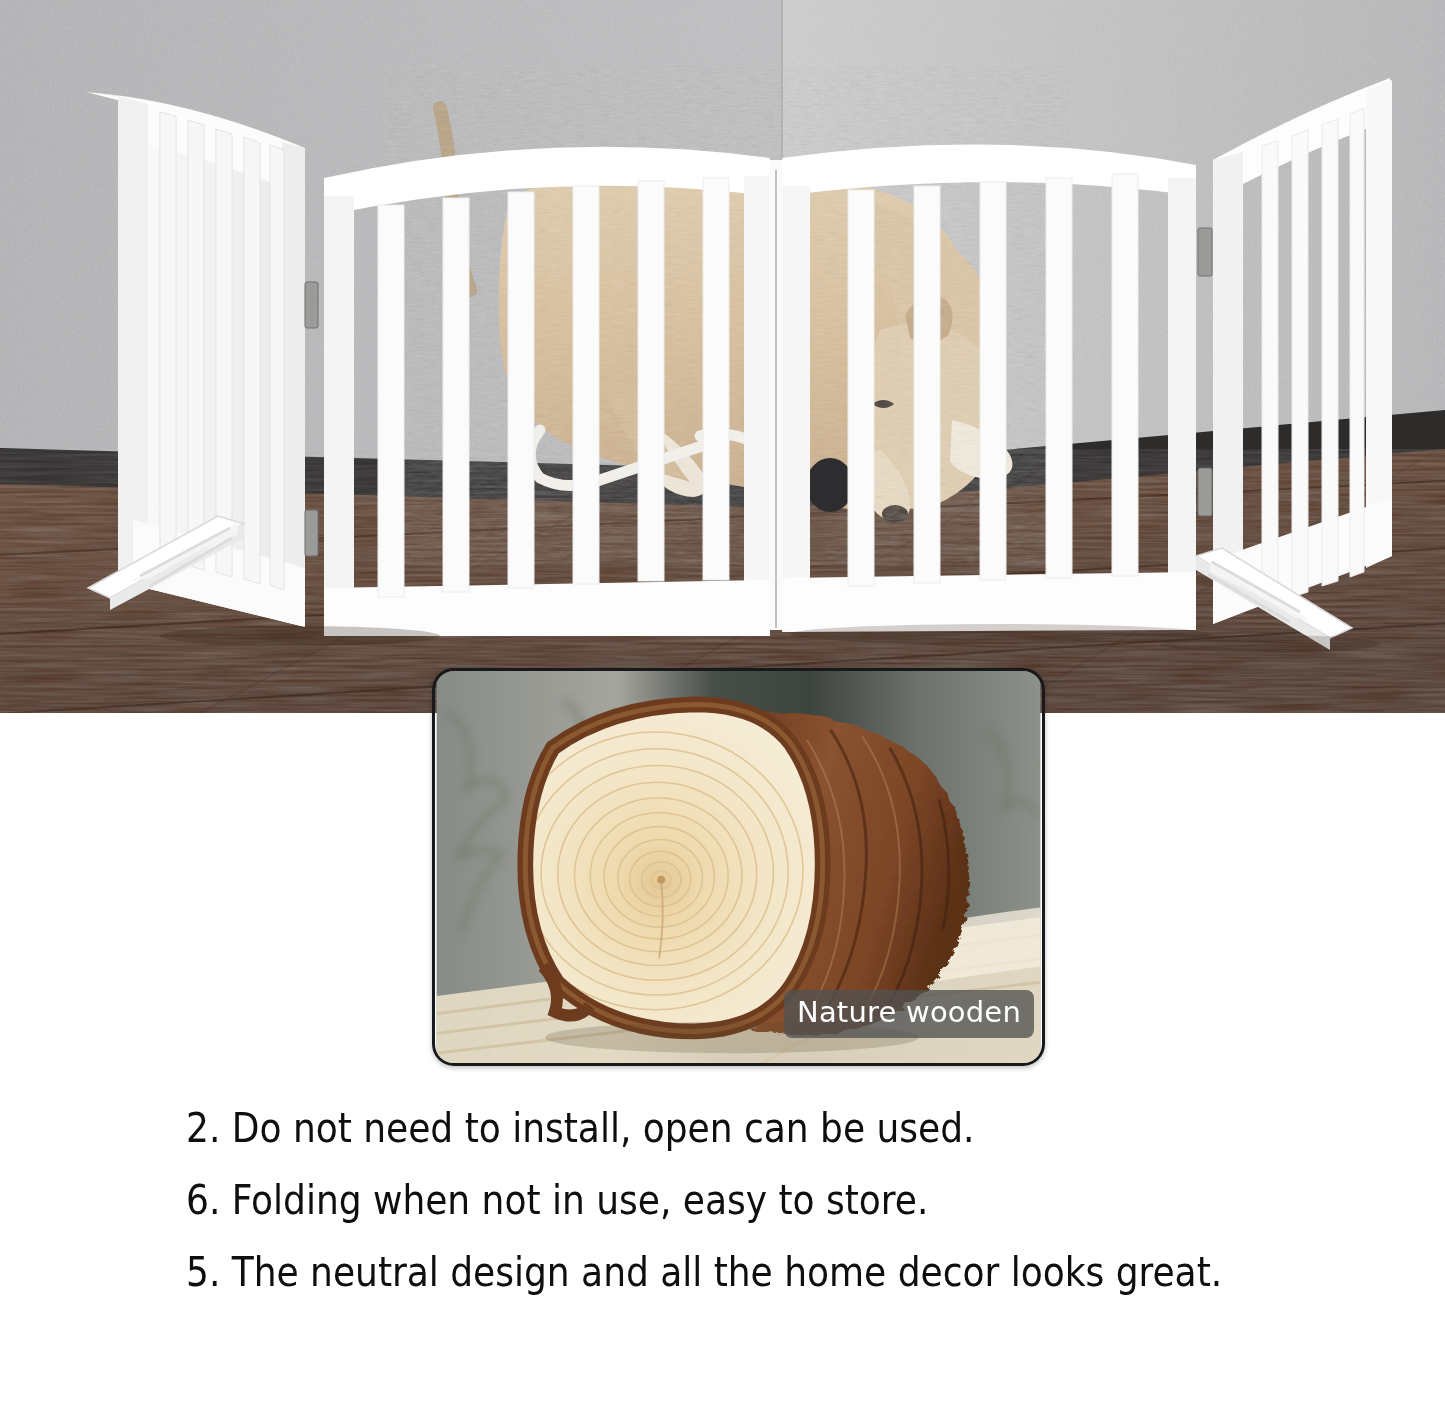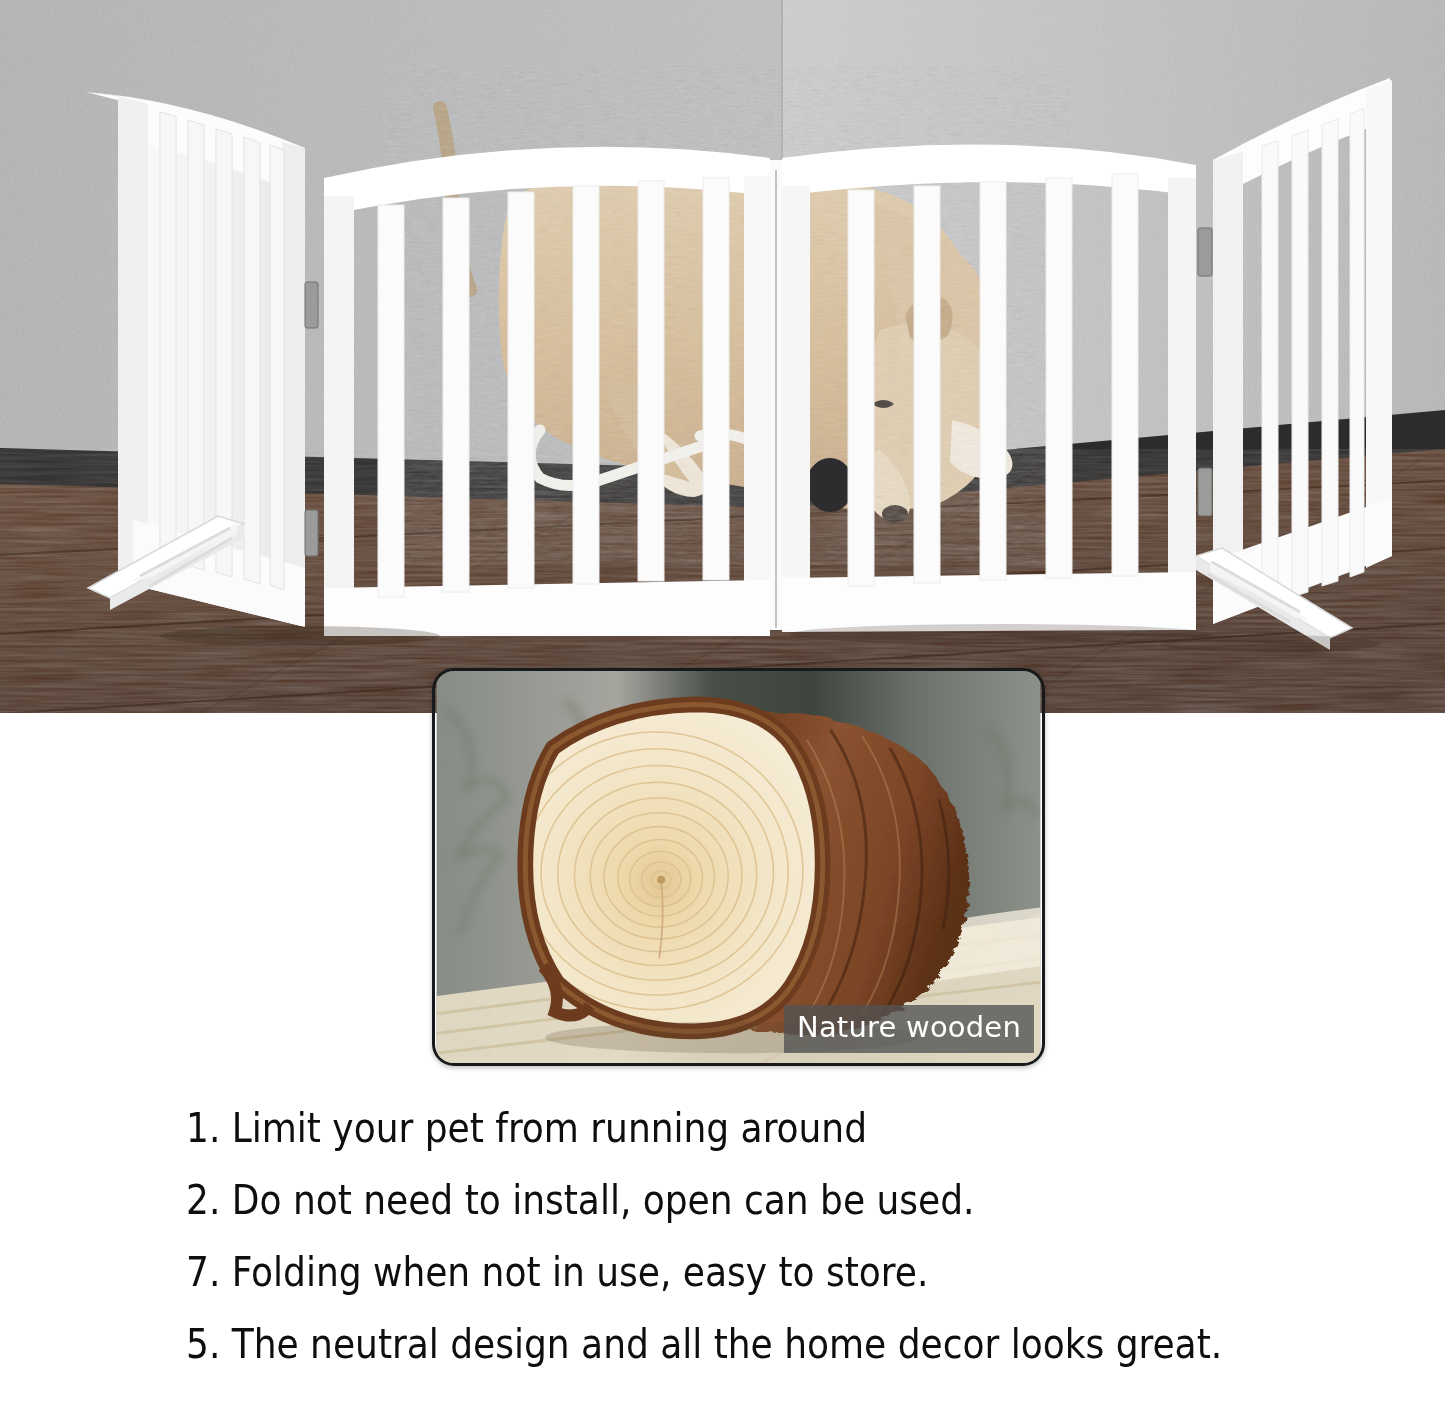--- a/index.html
+++ b/index.html
@@ -21,28 +21,28 @@
   .inset{
     position:absolute; left:432px; top:668px;
     width:613px; height:398px;
     border:3px solid #17191a;
     border-radius:22px;
     overflow:hidden;
     box-shadow:0 2px 5px rgba(0,0,0,.25);
   }
   .inset svg{ display:block; width:100%; height:100%; }
   .inset-label{
-    position:absolute; right:8px; bottom:10px;
+    position:absolute; right:8px; bottom:25px;
     background:rgba(82,82,82,.78);
     color:#ffffff;
     font-family:"DejaVu Sans", sans-serif;
     font-size:29px;
     line-height:1;
     padding:8px 13px 11px 13px;
-    border-radius:0;
+    border-radius:8px;
     white-space:nowrap;
     letter-spacing:.2px;
   }
 
   
   .features{
     position:absolute; left:186px; top:1092px;
     width:1200px;
   }
   .feature-line{
@@ -373,17 +373,16 @@
 
       <path d="M108,300 Q128,322 120,346 Q142,356 156,340" fill="none" stroke="#6d3c1e" stroke-width="12"></path>
     </g>
 
     <ellipse cx="300" cy="372" rx="190" ry="16" fill="#5c4a2e" opacity=".22"></ellipse>
   </svg>
   <div class="inset-label">Nature wooden</div>
 </div>
 
 <div class="features">
-  <div class="feature-line">1. Limit your pet from running around</div>
   <div class="feature-line">2. Do not need to install, open can be used.</div>
-  <div class="feature-line">7. Folding when not in use, easy to store.</div>
+  <div class="feature-line">6. Folding when not in use, easy to store.</div>
   <div class="feature-line">5. The neutral design and all the home decor looks great.</div>
 </div>
 
 </body></html>

